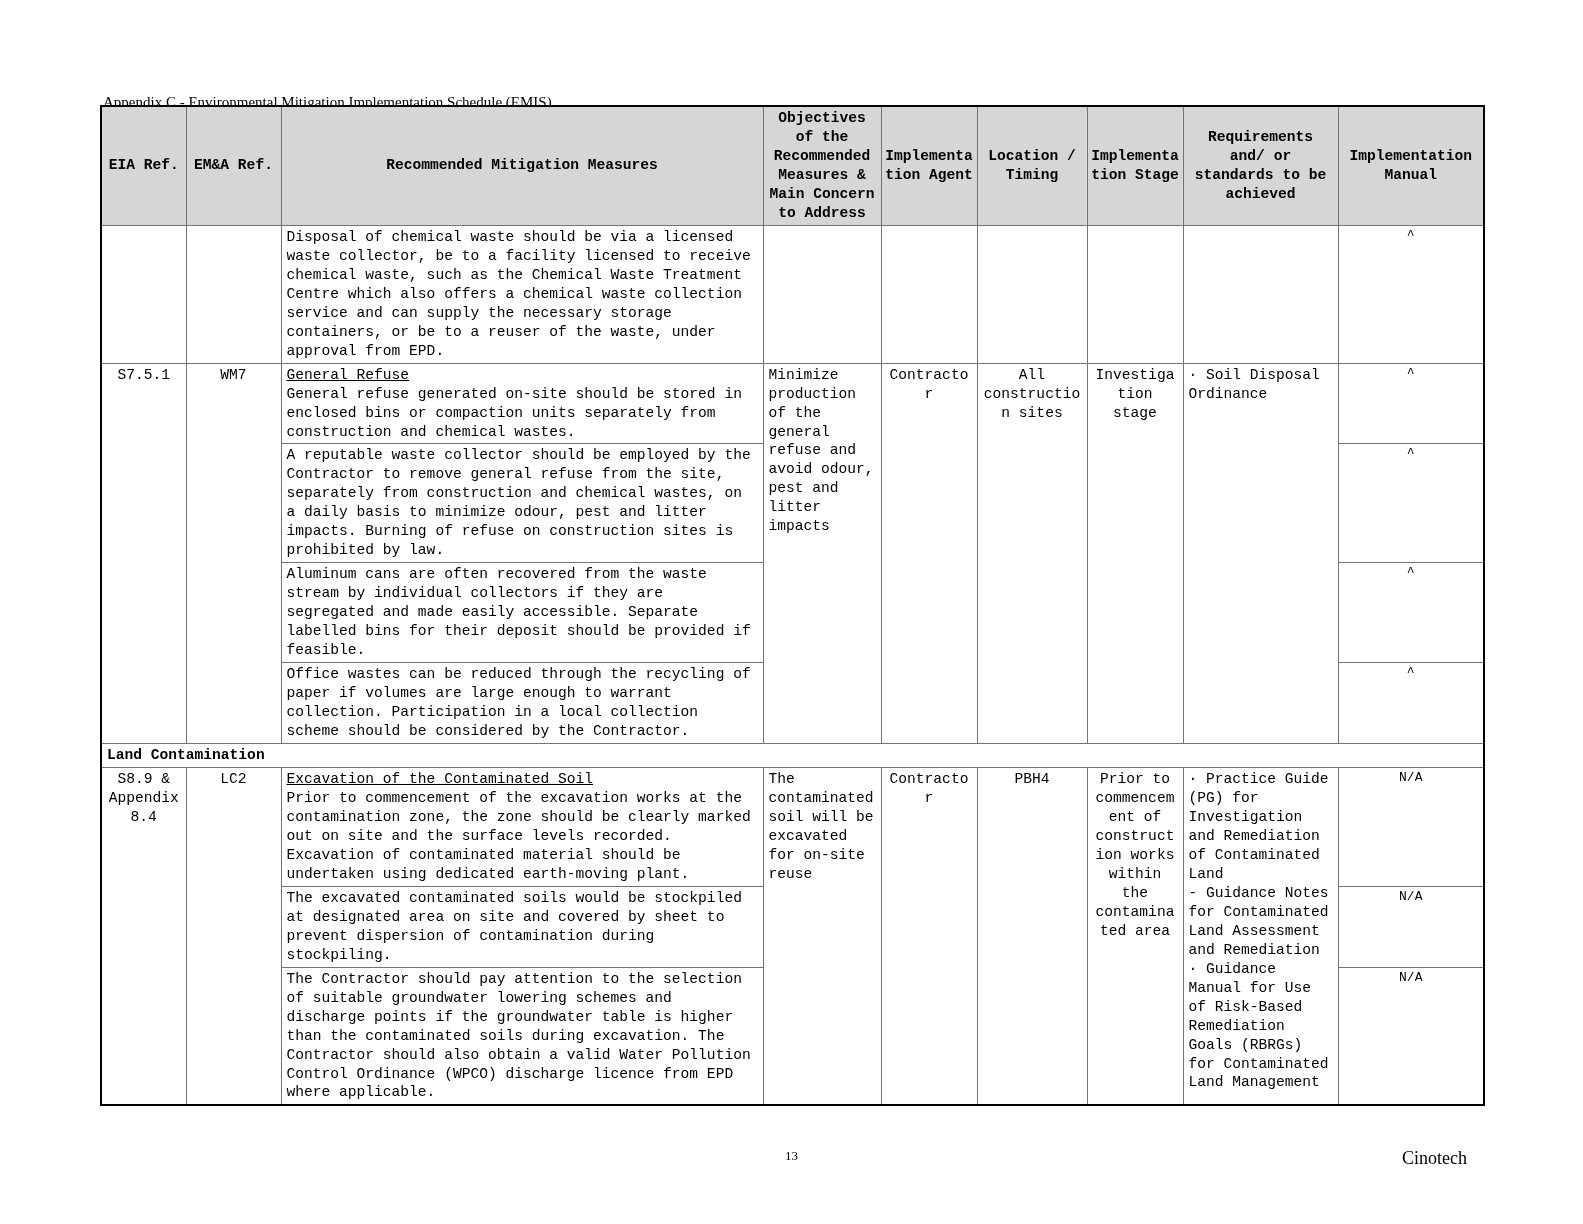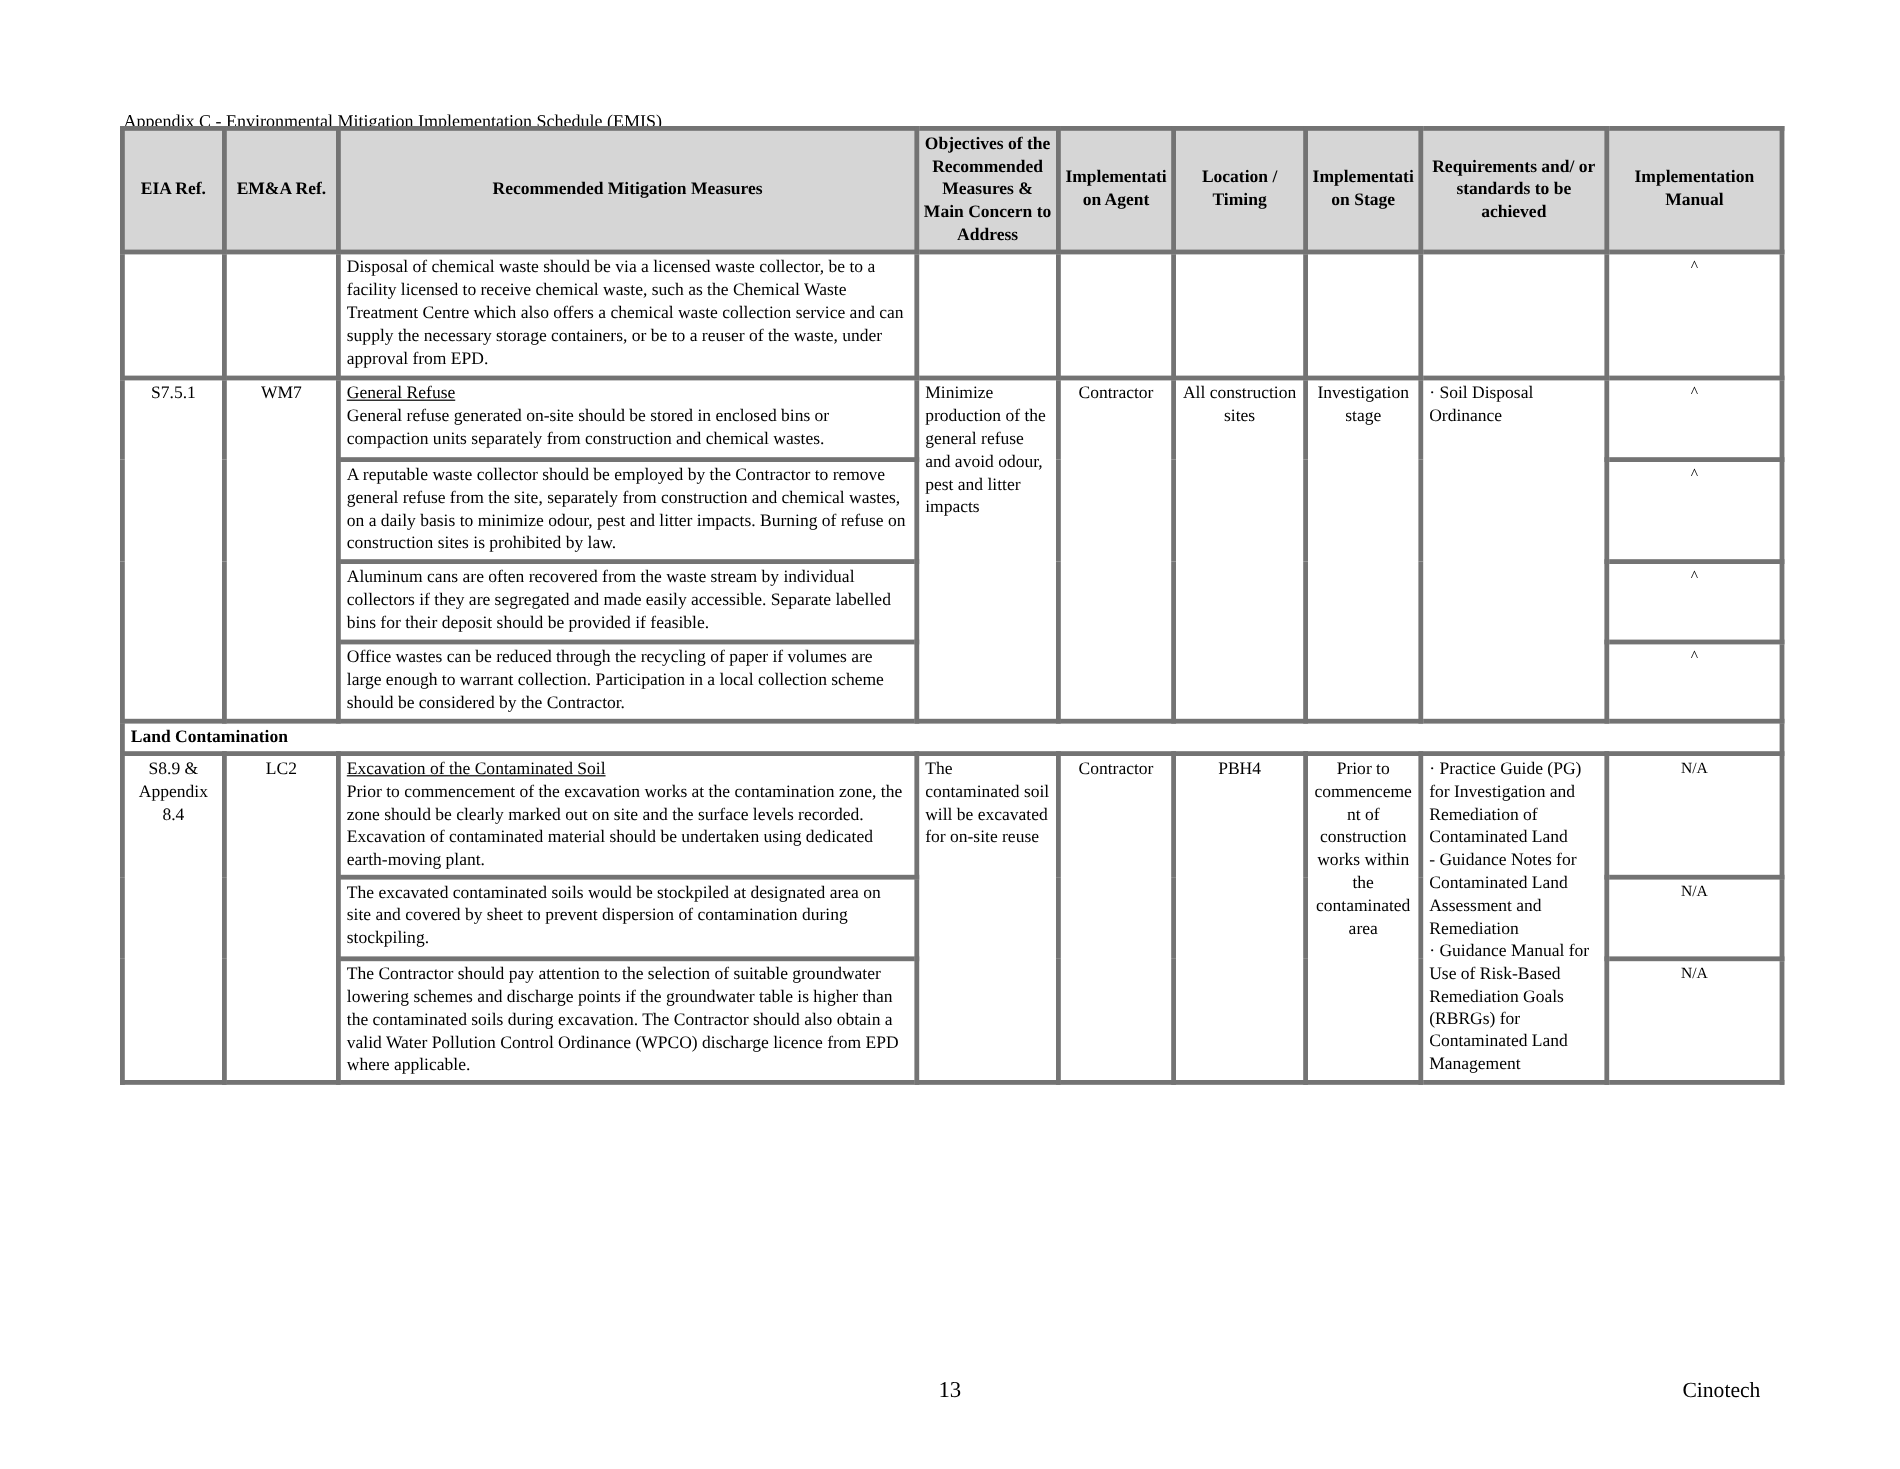--- a/index.html
+++ b/index.html
@@ -18,24 +18,25 @@
   .table-wrap { position: absolute; top: 105px; left: 100px; }
   table.emis {
     border-collapse: collapse;
     table-layout: fixed;
     width: 1383px;
     font-size: 14.6px;
     line-height: 1.3;
     border: 2px solid #000;
   }
   table.emis th, table.emis td {
-    border: 4px solid #737373;
+    border: 1px solid #737373;
     vertical-align: top;
     padding: 2px 5px;
     overflow-wrap: break-word;
+    font-family: Liberation Mono, monospace;
   }
   table.emis thead th {
     background: #d6d6d6;
     font-weight: bold;
     text-align: center;
     vertical-align: middle;
     padding: 2px 3px;
   }
   tr.hdr { height: 92px; }
   tr.h105 { height: 105px; padding-left: 14px; }
@@ -45,21 +46,21 @@
   tr.h66 { height: 66px; }
   tr.h22 { height: 22px; }
   tr.h100 { height: 100px; }
   .center { text-align: center; }
   .status-cell { text-align: center; font-size: 13px; }
   .measure-heading { display: block; text-decoration: underline; }
   .pre-line { white-space: pre-line; }
   .section-label { font-weight: bold; }
   .page-footer-number {
     position: absolute; top: 1148px; left: 0; width: 1583px;
-    text-align: center; font-size: 19px;
+    text-align: center; font-size: 13px;
   }
   .page-footer-brand {
     position: absolute; top: 1148px; right: 116px;
     font-size: 18px;
   }
 </style>
 </head>
 <body>
 
 <div class="page-header">Appendix C - Environmental Mitigation Implementation Schedule (EMIS)</div>

